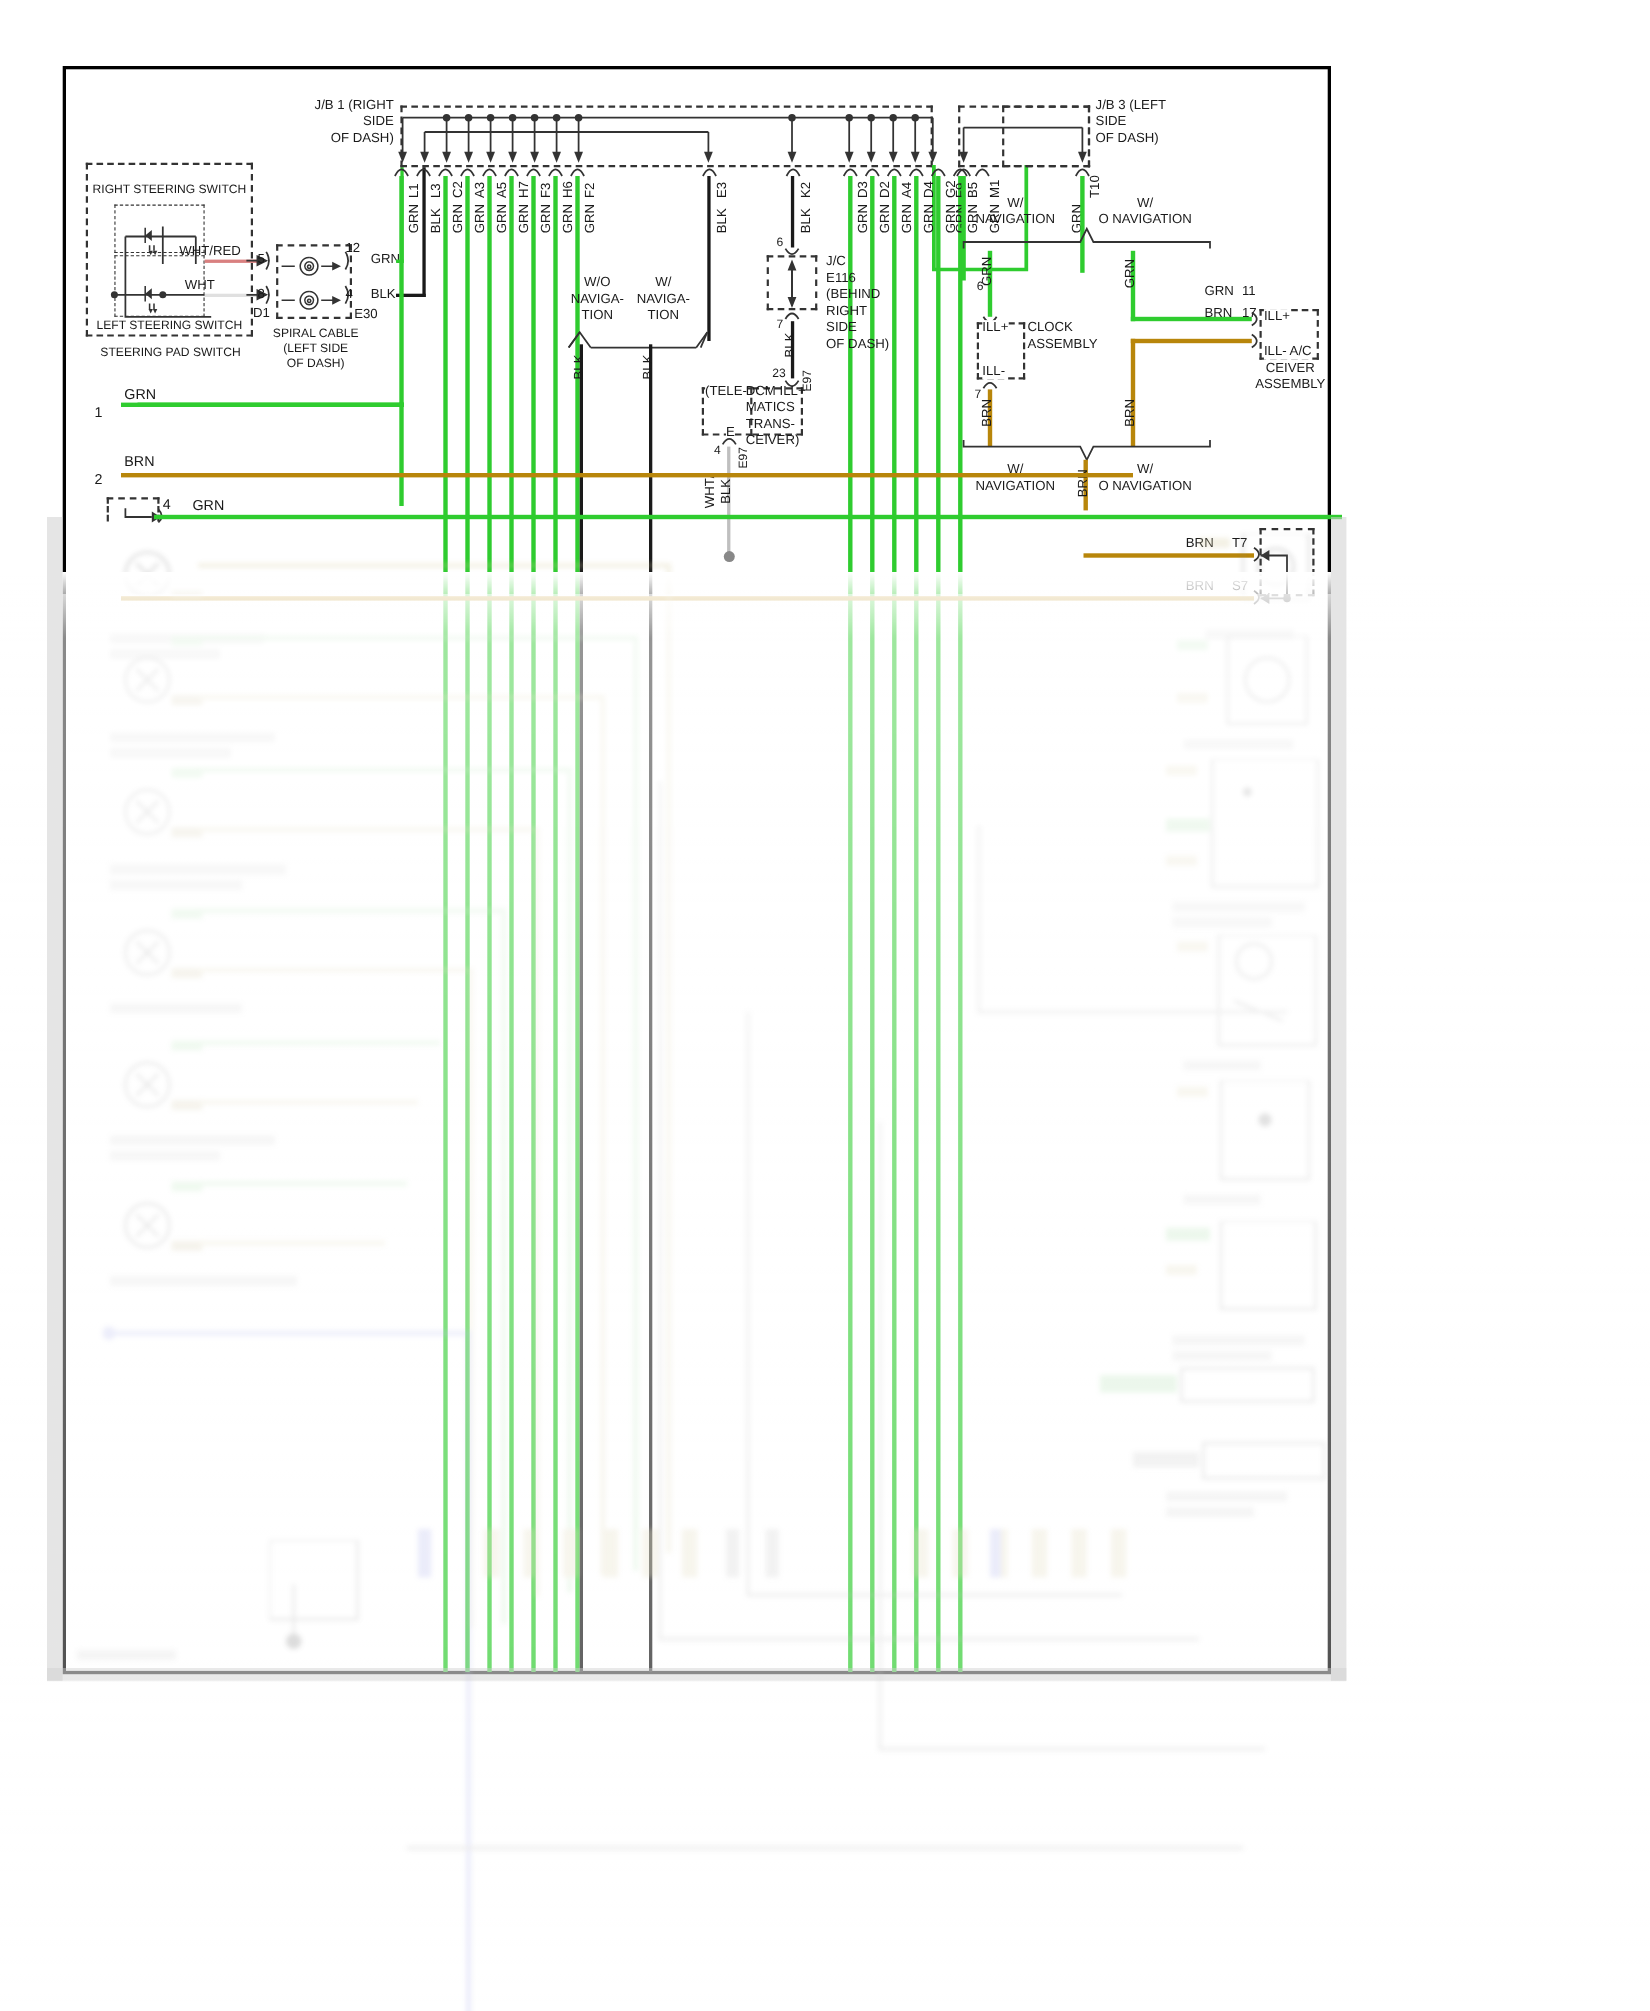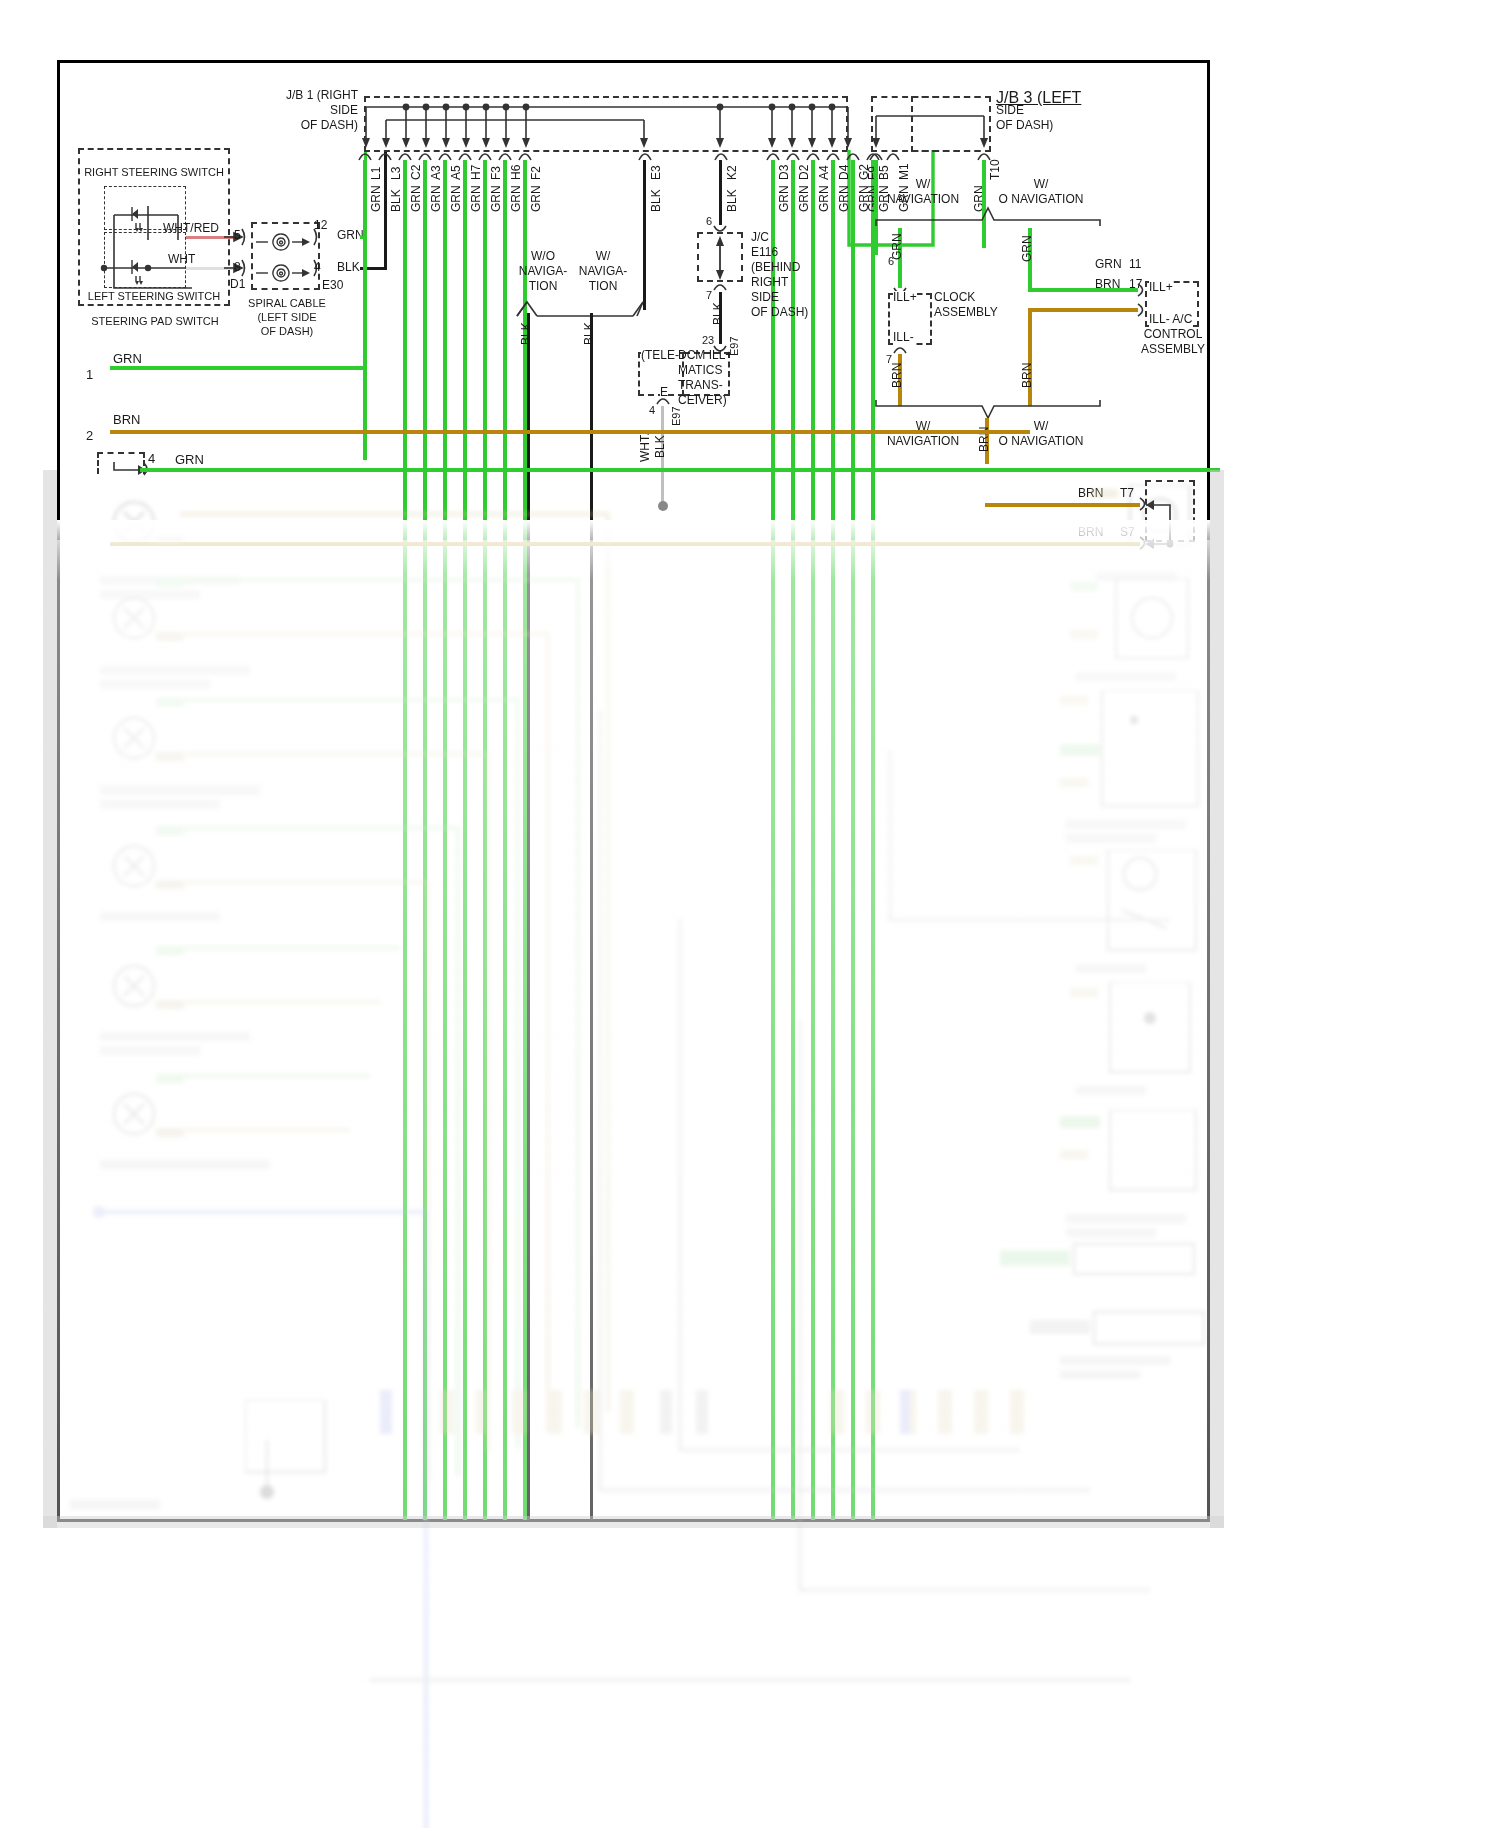--- a/index.html
+++ b/index.html
@@ -395,21 +395,21 @@
   <svg class="abs" style="left:655px;top:394px;width:16px;height:12px;" viewBox="0 0 16 12">
       <path d="M2 10 Q8 0 14 10" stroke="#333" stroke-width="1.6" fill="none"></path>
     </svg>
   <div class="txt" style="left:649px;top:404px;font-size:11px;">4</div>
   <div class="vtxt" style="left:670px;top:426px;font-size:11px;">E97</div>
 
   <div class="wire" style="left:661px;top:406px;width:3px;height:100px;background:#bfbfbf;"></div>
   <div class="vtxt" style="left:638px;top:462px;font-size:12px;">WHT/</div>
   <div class="vtxt" style="left:653px;top:458px;font-size:12px;">BLK</div>
 
-  <div class="txt" style="left:996px;top:89px;font-size:16px;text-decoration:underline;">J/B 3 (LEFT</div>
+  <div class="txt" style="left:996px;top:89px;font-size:12px;">J/B 3 (LEFT</div>
   <div class="txt" style="left:996px;top:104px;font-size:12px;">SIDE</div>
   <div class="txt" style="left:996px;top:119px;font-size:12px;">OF DASH)</div>
 
   <div class="dash" style="left:911px;top:96px;width:80px;height:56px;"></div>
   <div class="dash" style="left:871px;top:96px;width:120px;height:56px;"></div>
 
   <svg class="abs" style="left:866px;top:92px;width:130px;height:64px;" viewBox="0 0 130 64">
     <g stroke="#333" stroke-width="1.6" fill="none">
       <path d="M10 24 L118 24"></path>
       <path d="M10 24 L10 52"></path>
@@ -478,21 +478,21 @@
 
   <svg class="abs" style="left:1136px;top:282px;width:12px;height:16px;" viewBox="0 0 12 16">
       <path d="M2 2 Q11 8 2 14" stroke="#333" stroke-width="1.6" fill="none"></path>
     </svg>
   <svg class="abs" style="left:1136px;top:302px;width:12px;height:16px;" viewBox="0 0 12 16">
       <path d="M2 2 Q11 8 2 14" stroke="#333" stroke-width="1.6" fill="none"></path>
     </svg>
   <div class="dash" style="left:1145px;top:281px;width:54px;height:46px;"></div>
   <div class="txt" style="left:1149px;top:281px;font-size:12px;background:#fff;">ILL+</div>
   <div class="txt" style="left:1149px;top:313px;font-size:12px;background:#fff;">ILL- A/C</div>
-  <div class="txt c" style="left:1128px;top:328px;width:90px;font-size:12px;">CONTROL</div>
+  <div class="txt c" style="left:1128px;top:328px;width:90px;font-size:12px;">CEIVER</div>
   <div class="txt c" style="left:1128px;top:343px;width:90px;font-size:12px;">ASSEMBLY</div>
 
   <svg class="abs" style="left:874px;top:398px;width:230px;height:22px;" viewBox="0 0 230 22">
     <path d="M2 2 L2 8 L108 8 L114 20 L120 8 L226 8 L226 2" stroke="#333" stroke-width="1.6" fill="none"></path>
   </svg>
   <div class="txt c" style="left:868px;top:420px;width:110px;font-size:12px;">W/</div>
   <div class="txt c" style="left:868px;top:435px;width:110px;font-size:12px;">NAVIGATION</div>
   <div class="txt c" style="left:982px;top:420px;width:118px;font-size:12px;">W/</div>
   <div class="txt c" style="left:982px;top:435px;width:118px;font-size:12px;">O NAVIGATION</div>
 

